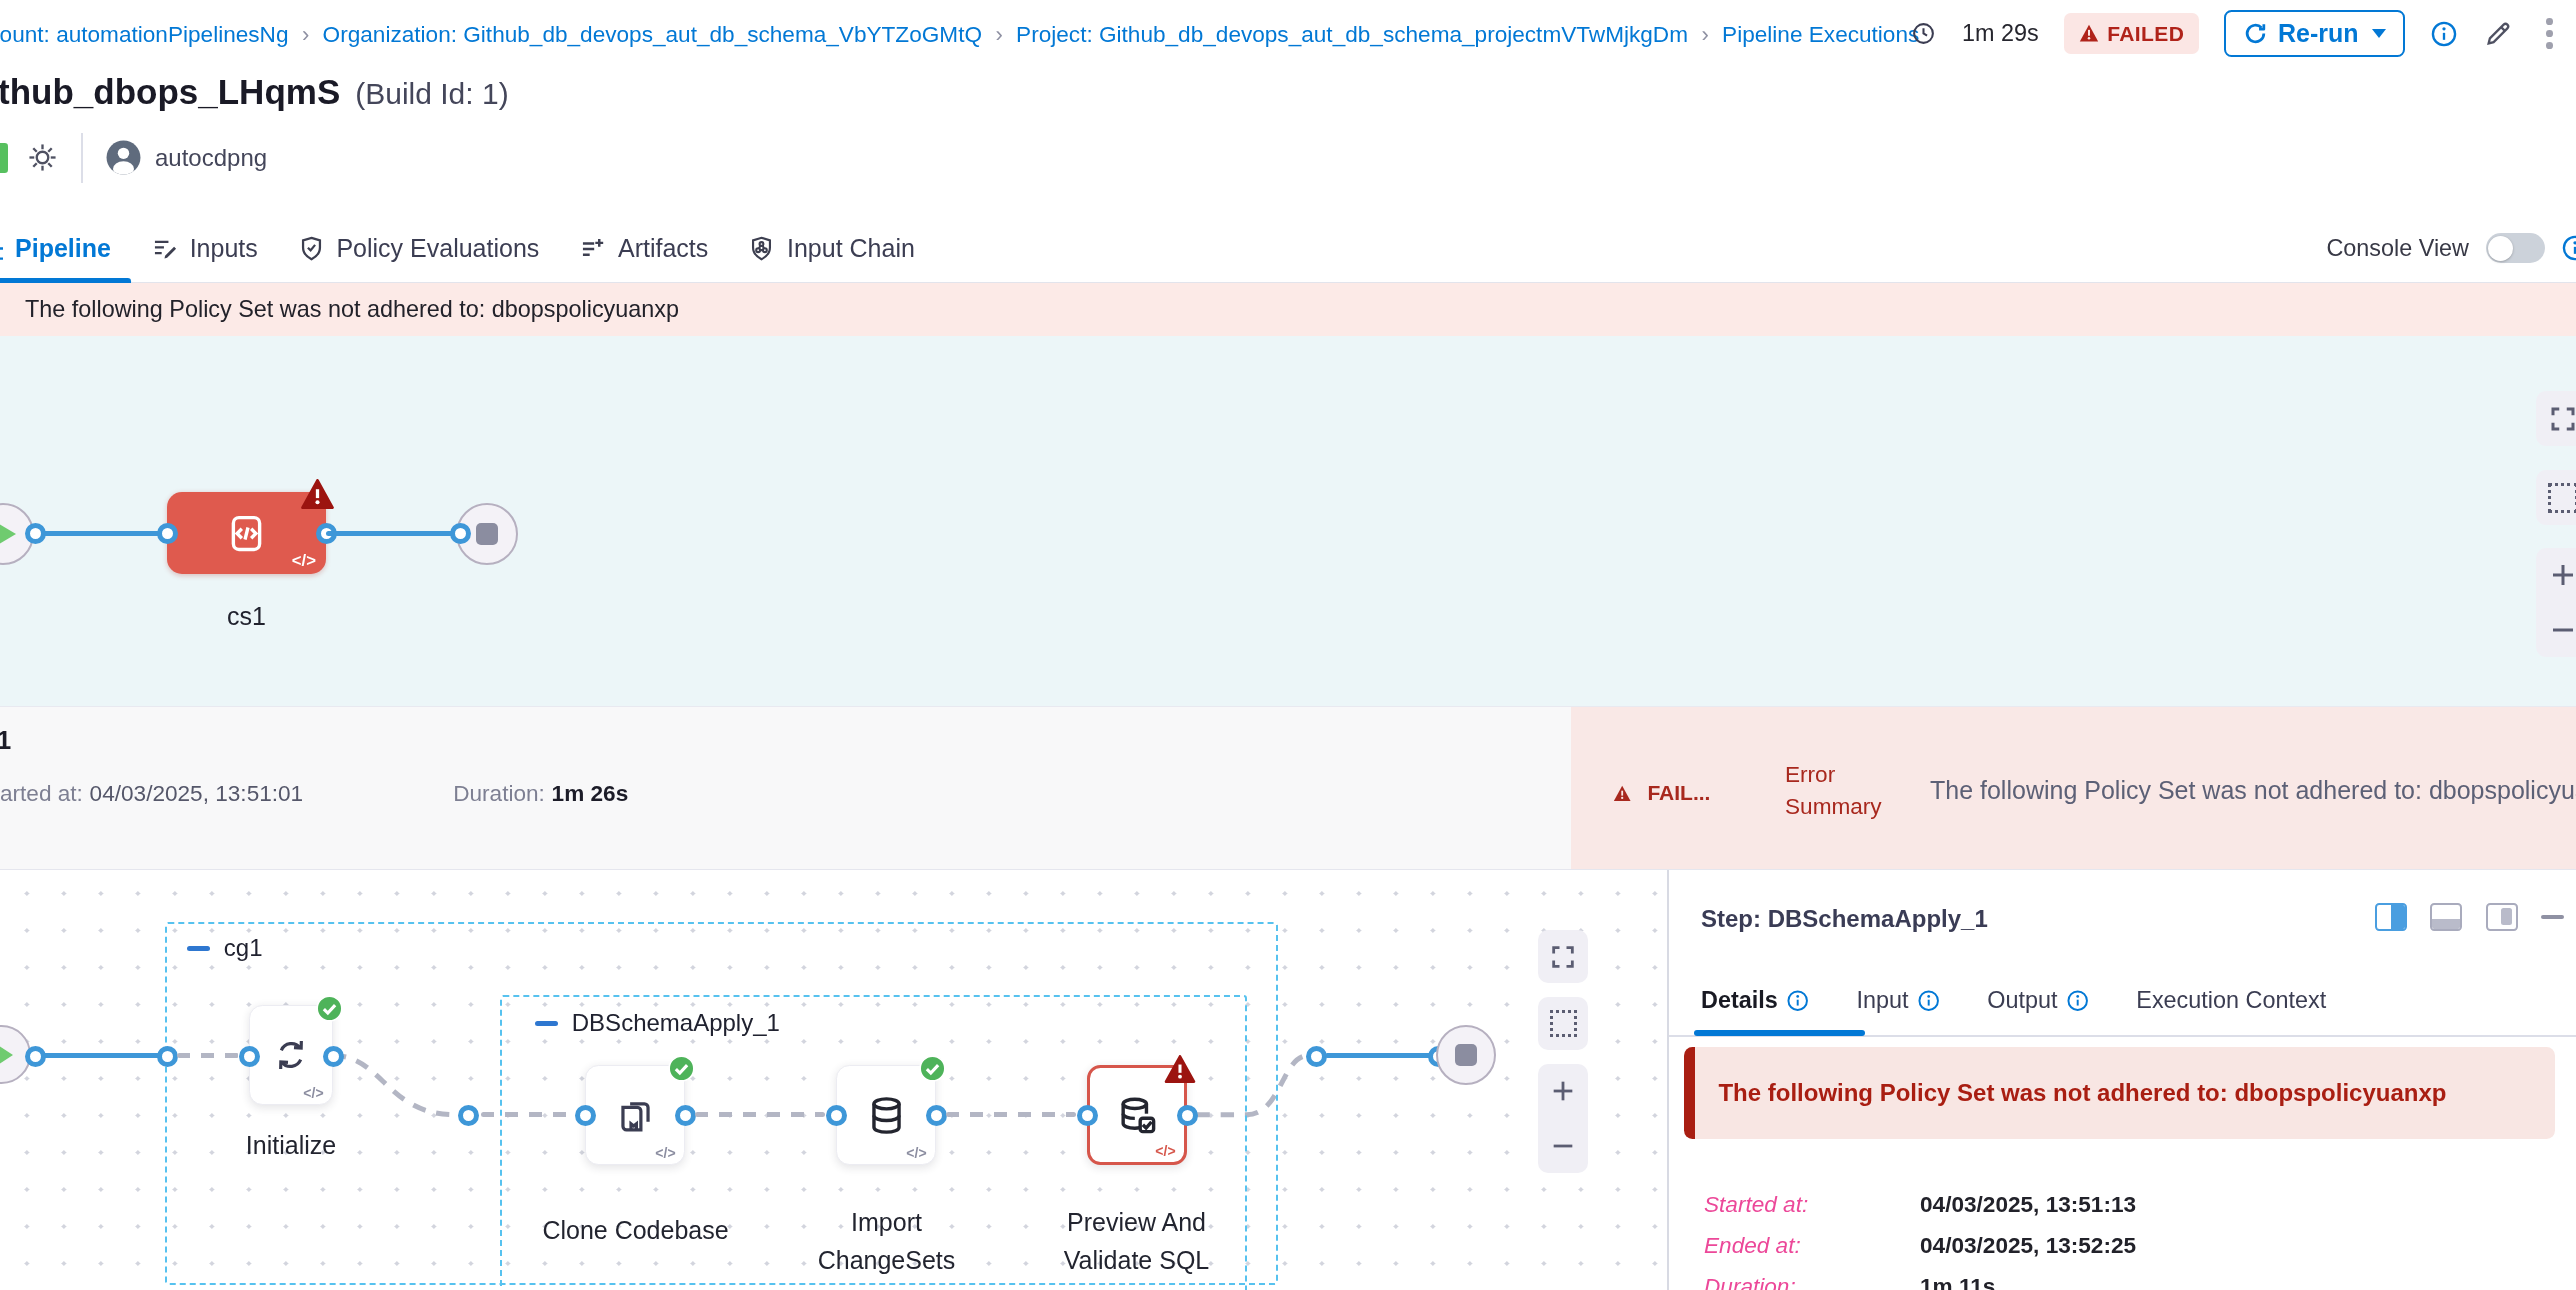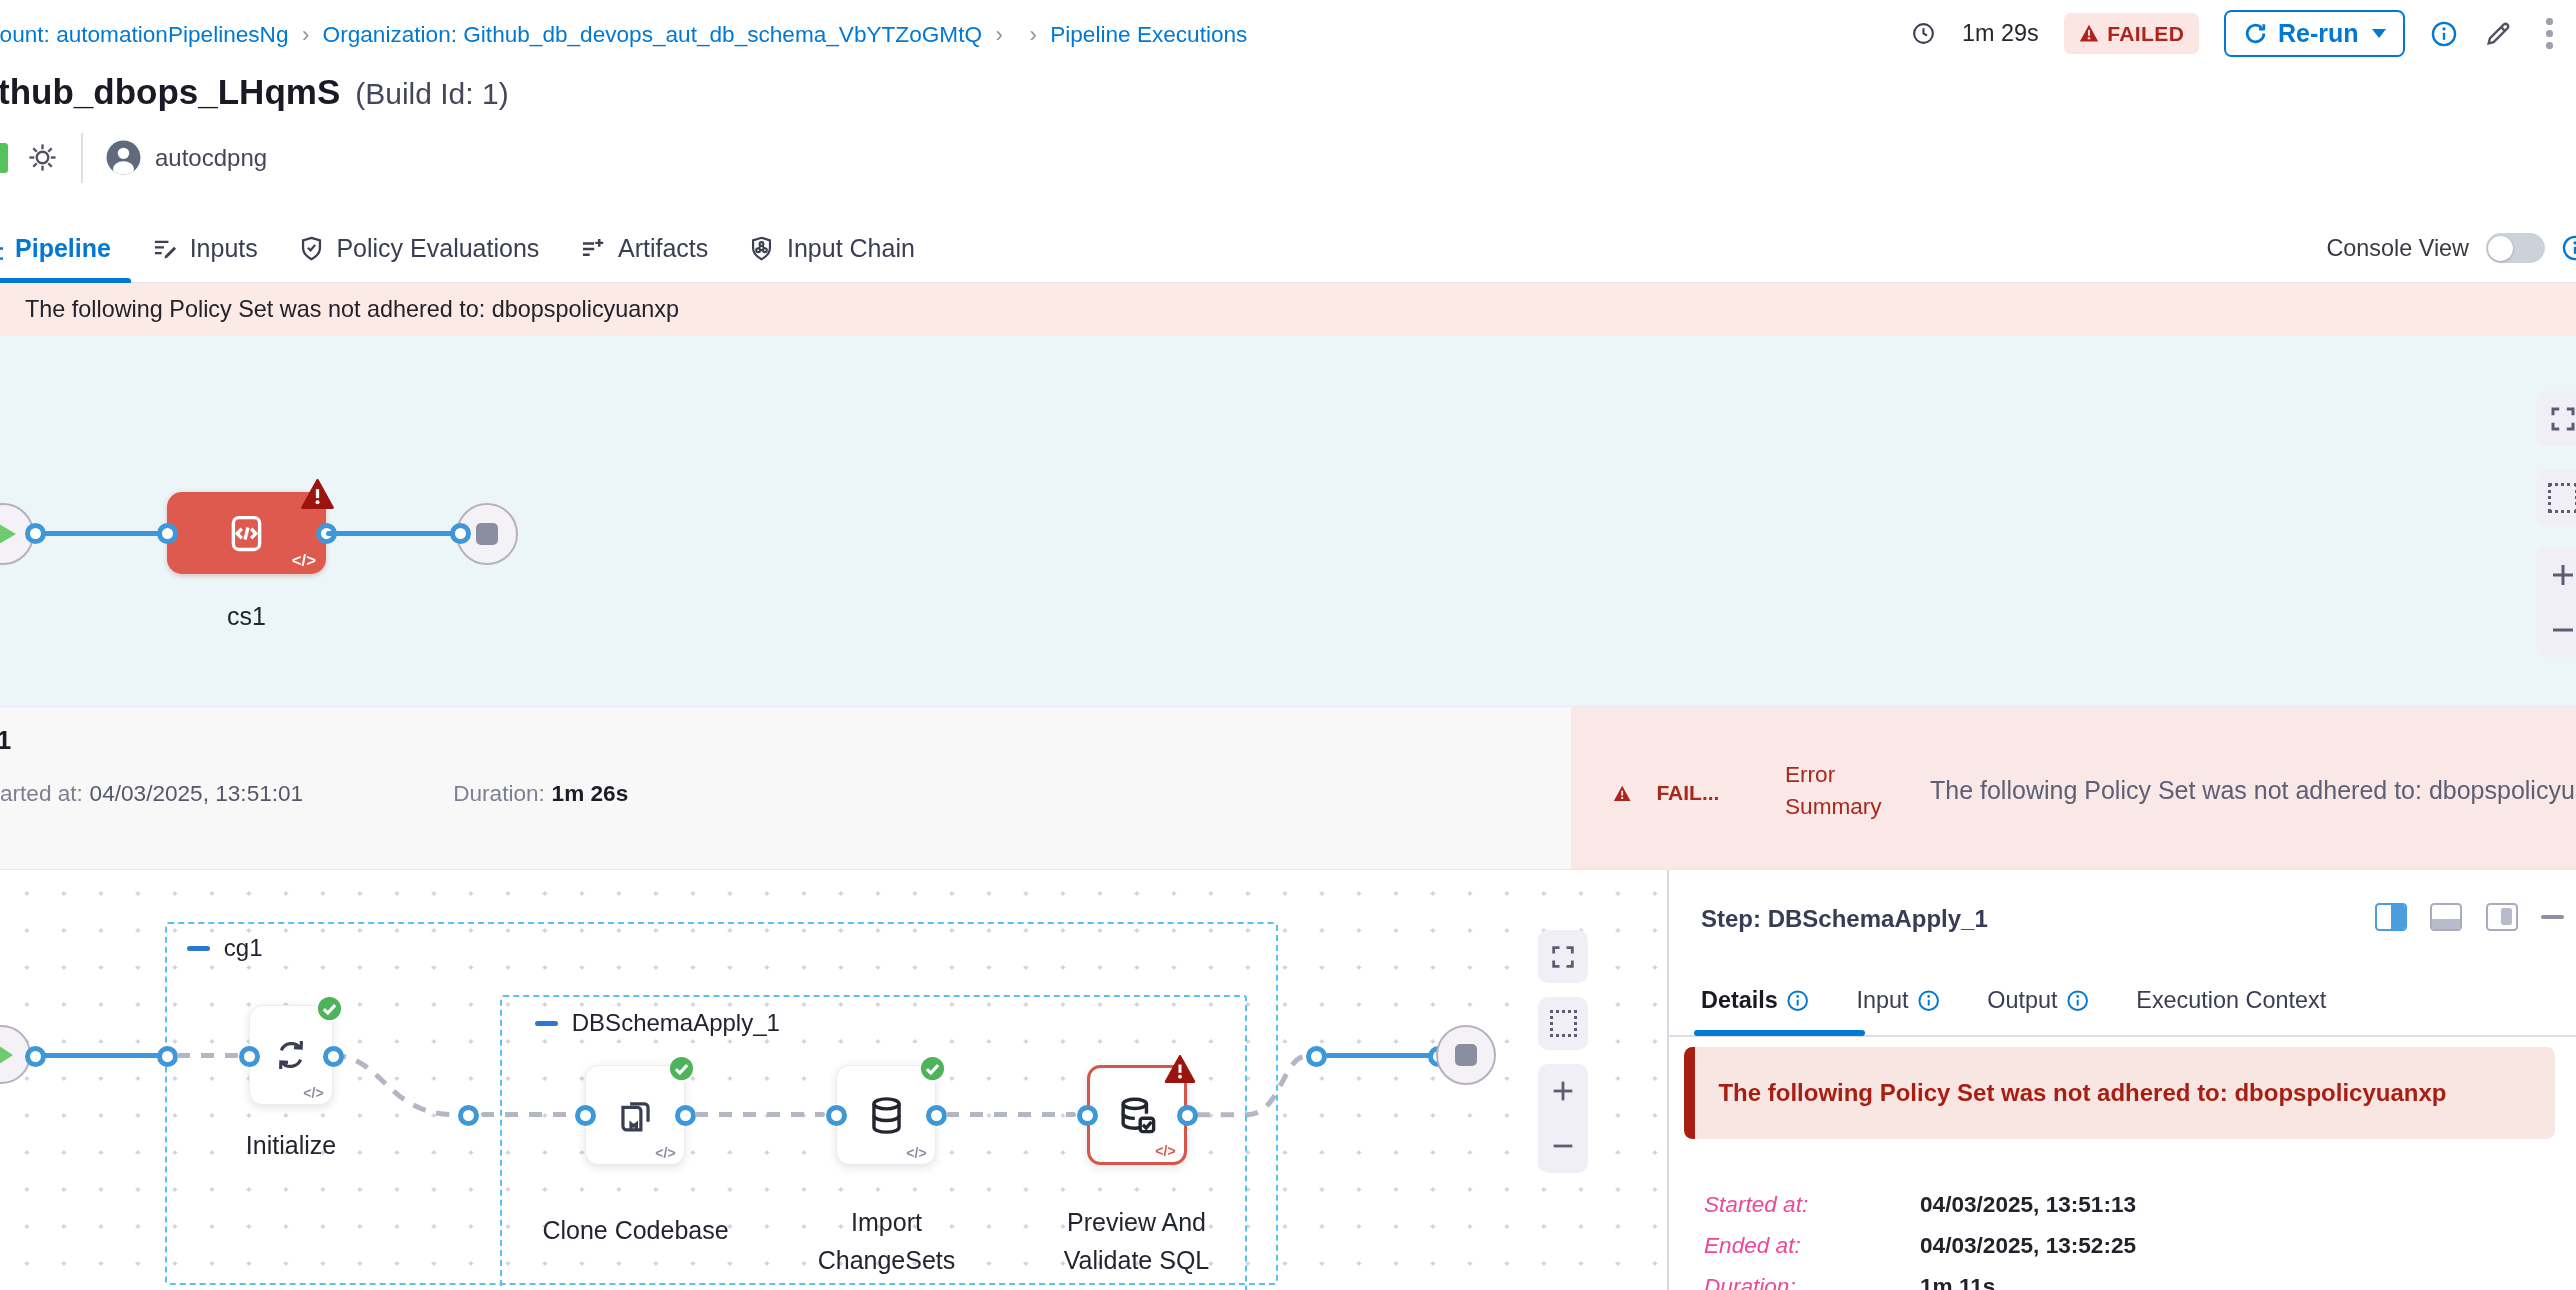--- a/index.html
+++ b/index.html
@@ -61,21 +61,21 @@
   .icon-btn { cursor:pointer; display:flex; align-items:center; }
 
   
   .stage-bar { position:absolute; left:0; top:706px; width:2576px; height:163px; background:#f8f8f9; border-top:0.8px solid #e8e9f0; }
   .stage-name { position:absolute; left:-3.3px; top:18.4px; font-size:26px; font-weight:bold; color:#1c1c28; }
   .stage-times { position:absolute; left:0; top:74px; font-size:22.6px; color:#7d7f92; display:flex; }
   .stage-times .val { color:#55576a; margin-left:6.7px; }
   .dur-label { margin-left:150px; }
   .dur-val { color:#1c1c28; font-weight:bold; margin-left:6.7px; }
   .fail-strip { position:absolute; left:1571px; top:0; right:0; bottom:0; background:#f9e8e6; }
-  .fail-mini { position:absolute; left:42px; top:74px; display:flex; align-items:center; gap:25px; color:#a8281e; font-weight:bold; font-size:21px; }
+  .fail-mini { position:absolute; left:42px; top:74px; display:flex; align-items:center; gap:16px; color:#a8281e; font-weight:bold; font-size:21px; }
   .err-sum { position:absolute; left:214px; top:52px; width:117px; font-size:22.6px; line-height:32px; color:#a8281e; }
   .err-text { position:absolute; left:359px; top:69px; font-size:25px; color:#5c6076; white-space:nowrap; }
 
   
   .exec-wrap { position:absolute; left:0; top:869px; width:2576px; height:421px; border-top:0.8px solid #e5e6ee; }
   .exec-canvas { position:absolute; left:0; top:0; width:1667px; height:421px; overflow:hidden; background:#fff;
     background-image:radial-gradient(circle, #d3d5de 2px, transparent 2.2px); background-size:37px 37px; background-position:8.4px 5px; }
   .dash-h { position:absolute; height:5px; background:repeating-linear-gradient(90deg,#b3b6c4 0 13.4px,transparent 13.4px 24px); border-radius:2.5px; }
   .group-box { position:absolute; border:2.5px dashed #57c2ef; border-radius:3.3px; }
   .group-label { position:absolute; display:flex; align-items:center; gap:13.4px; font-size:24px; color:#202230; }
@@ -115,20 +115,21 @@
 <body>
 
 <div class="screen">
 
   <div class="topbar">
     <div class="crumbs">
       <a class="crumb">count: automationPipelinesNg</a>
       <span class="crumb-sep">›</span>
       <a class="crumb">Organization: Github_db_devops_aut_db_schema_VbYTZoGMtQ</a>
       <span class="crumb-sep">›</span>
+      <a class="crumb">Project: Github_db_devops_aut_db_schema_projectmVTwMjkgDm</a>
       <span class="crumb-sep">›</span>
       <a class="crumb">Pipeline Executions</a>
     </div>
     <div class="top-actions">
       <div class="elapsed">
         <span>
           <svg width="25" height="25" viewBox="0 0 24 24" fill="none" stroke="#3b3d52" stroke-width="2">
               <circle cx="12" cy="12" r="9"></circle>
               <path d="M12 7v5l3.4 2"></path>
             </svg>

